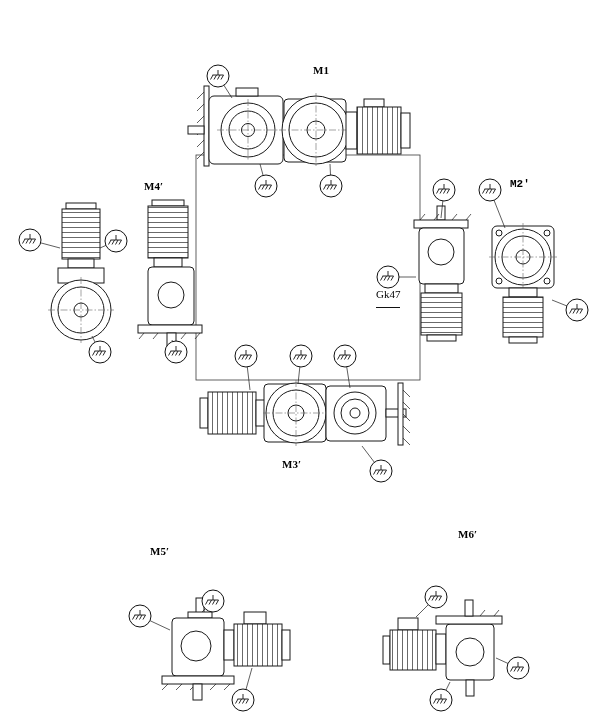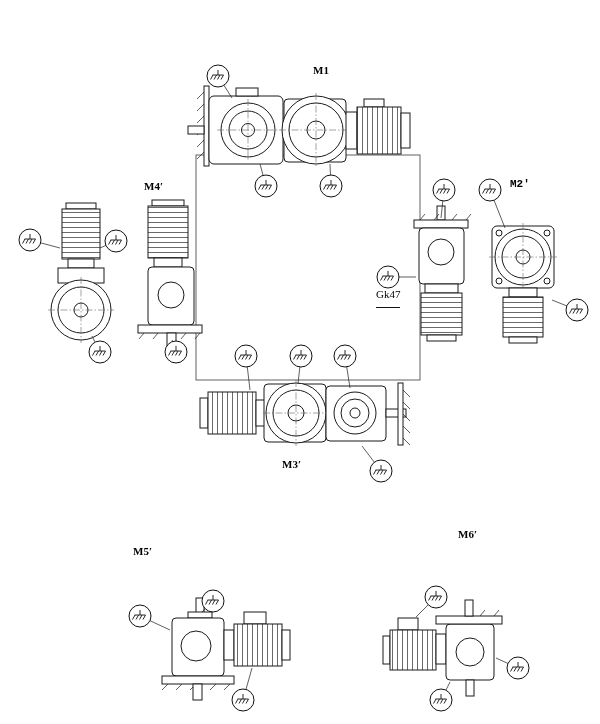--- a/index.html
+++ b/index.html
@@ -11,21 +11,21 @@
     position:absolute;left:13px;top:6px;font-size:12.5px;font-weight:bold;
     letter-spacing:.2px;white-space:nowrap;
   }
   .pos-label{
     position:absolute;font-size:11px;font-weight:bold;white-space:nowrap;
   }
   .pos-m1{left:313px;top:64px;}
   .pos-m4{left:103px;top:180px;margin-left:41px;}
   .pos-m2{left:510px;top:178px;font-family:Liberation Mono, monospace;}
   .pos-m3{left:282px;top:458px;}
-  .pos-m5{left:133px;top:545px;}
+  .pos-m5{left:150px;top:545px;}
   .pos-m6{left:458px;top:528px;}
   .callout-gk47{
     position:absolute;left:376px;top:288px;font-size:11px;font-weight:normal;
     border-bottom:1px solid #111;padding-bottom:7px;white-space:nowrap;
   }
   svg{position:absolute;left:0;top:0;}
 </style>
 </head>
 <body>
 

